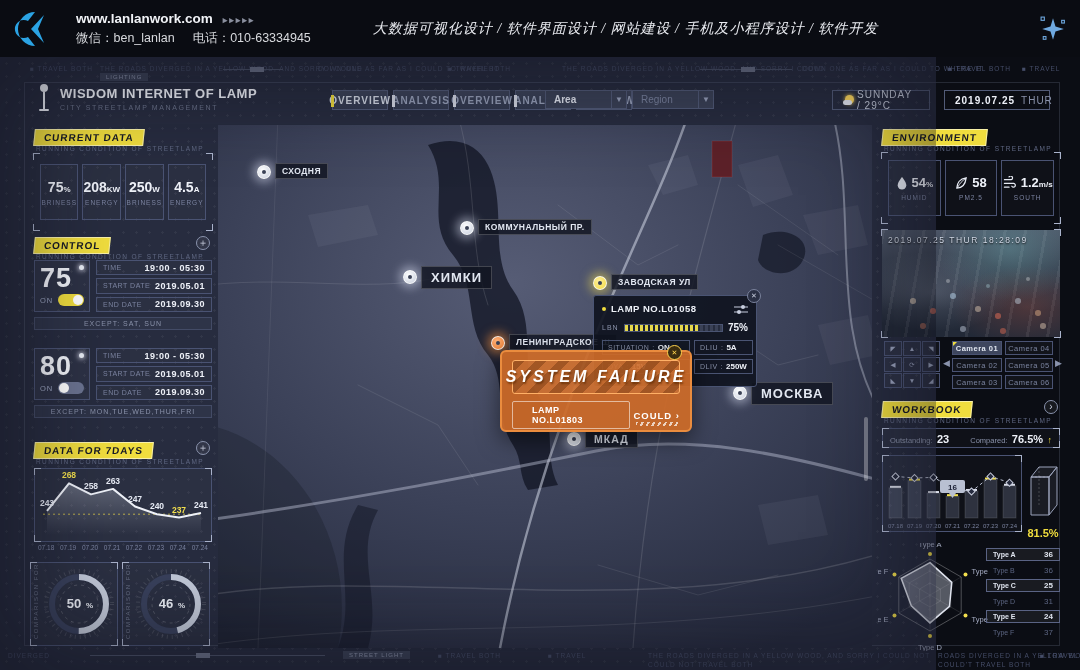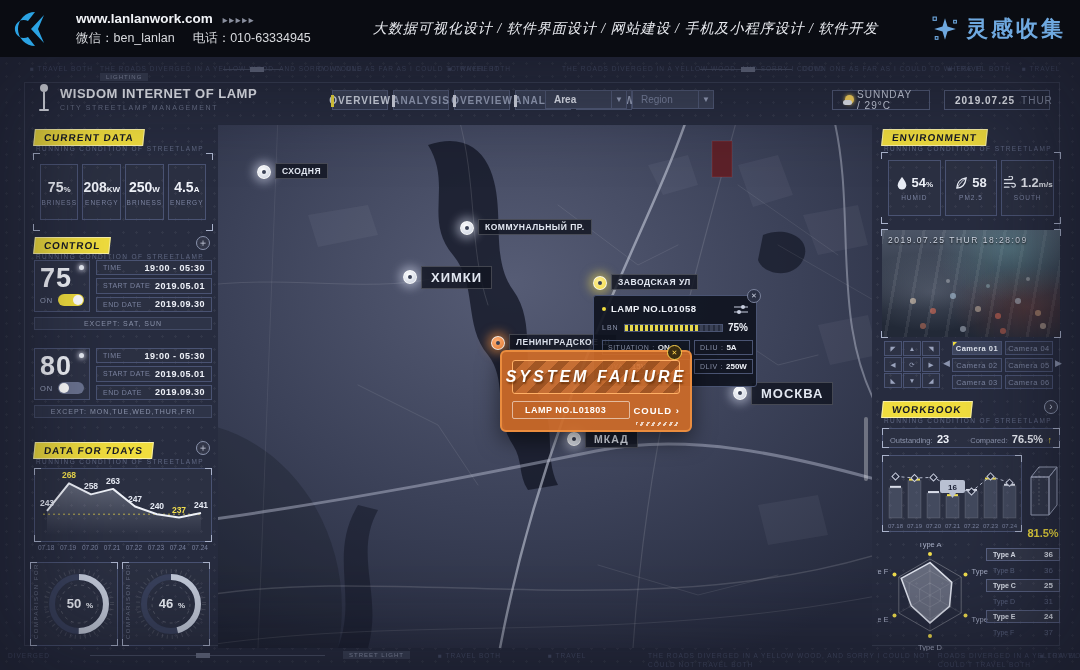--- a/index.html
+++ b/index.html
@@ -10,21 +10,21 @@
   #banner{position:absolute;left:0;top:0;width:1080px;height:57px;background:#0a0c12;display:flex;align-items:center;padding:0 14px;gap:14px}
   .logo-text{color:#2ba3e3;font-size:29px;font-weight:bold;letter-spacing:2px;line-height:1}
   .contact{margin-left:8px;line-height:1.25}
   .site-row{color:#f0f2f6;font-size:13.5px;font-weight:bold}
   .site-row .arrows{color:#8a8f9e;font-size:9px;margin-left:10px;letter-spacing:2px}
   .wx-row{color:#d8dade;font-size:12.5px;margin-top:3px}
   .services{margin-left:48px;color:#e9ebf0;font-size:14px;font-style:italic;font-family:"Liberation Serif",serif;letter-spacing:1px;white-space:nowrap}
   .collect{margin-left:auto;display:flex;align-items:center;gap:8px;color:#6fa9e0;font-size:22px;font-weight:bold;letter-spacing:3px}
 
   
-  #dash{position:absolute;left:0;top:57px;width:1080px;height:613px;background:#272c3f;
+  #dash{position:absolute;left:0;top:57px;width:936px;height:613px;background:#272c3f;
     background-image:radial-gradient(circle,rgba(255,255,255,.05) 1px,transparent 1.4px);background-size:13px 13px}
   #dash::after{content:"";position:absolute;inset:0;pointer-events:none;box-shadow:inset 0 0 90px 30px rgba(10,12,22,.45)}
   .frame{position:absolute;left:24px;top:25px;width:1036px;height:564px;border:1px solid rgba(130,140,170,.22);pointer-events:none}
   .cbox{position:relative}
   .cbox::after{content:"";position:absolute;inset:-1px;pointer-events:none;background-repeat:no-repeat;background-image:
     linear-gradient(#aab3cc,#aab3cc),linear-gradient(#aab3cc,#aab3cc),linear-gradient(#aab3cc,#aab3cc),linear-gradient(#aab3cc,#aab3cc),
     linear-gradient(#aab3cc,#aab3cc),linear-gradient(#aab3cc,#aab3cc),linear-gradient(#aab3cc,#aab3cc),linear-gradient(#aab3cc,#aab3cc);
     background-size:7px 1px,1px 7px,7px 1px,1px 7px,7px 1px,1px 7px,7px 1px,1px 7px;
     background-position:left top,left top,right top,right top,left bottom,left bottom,right bottom,right bottom}
   .abs{position:absolute}
@@ -110,21 +110,21 @@
   .pp-pct{color:#eef1f8;font-size:10px;font-weight:bold}
   .pp-cells{display:grid;grid-template-columns:88px 1fr;gap:4px;margin-top:7px}
   .pp-cell{border:1px solid #4a5473;height:15px;display:flex;align-items:center;padding:0 5px;gap:3px}
   .pc-l{color:#8a92aa;font-size:7px;letter-spacing:.5px}
   .pc-v{color:#eef1f8;font-size:8px;font-weight:bold}
 
   #fail-popup{position:absolute;left:282px;top:225px;width:192px;height:82px;background:rgba(205,106,40,.93);border:2px solid #ea8c3e;border-radius:6px;z-index:6;box-shadow:0 8px 22px rgba(0,0,0,.5);padding:8px 10px}
   .fp-band{height:34px;border:1px solid #ffb066;border-radius:3px;background:repeating-linear-gradient(135deg,rgba(0,0,0,.18) 0 8px,rgba(255,255,255,.04) 8px 16px);display:flex;align-items:center;justify-content:center}
   .fp-title{color:#fff;font-size:16px;font-weight:bold;font-style:italic;letter-spacing:3px;text-shadow:1px 2px 2px rgba(90,40,0,.7);white-space:nowrap}
   .fp-row{display:flex;align-items:center;justify-content:space-between;margin-top:7px}
-  .fp-lamp{border:1px solid rgba(255,255,255,.55);border-radius:2px;color:#fff;font-size:9px;font-weight:bold;padding:3px 12px;letter-spacing:.5px;width:118px}
+  .fp-lamp{border:1px solid rgba(255,255,255,.55);border-radius:2px;color:#fff;font-size:9px;font-weight:bold;padding:3px 19px;letter-spacing:.5px;width:118px}
   .fp-more{color:#fff;font-size:9.5px;font-weight:bold;letter-spacing:1px;cursor:pointer}
   .fp-close{position:absolute;right:8px;top:-7px;width:15px;height:15px;border-radius:50%;background:#3a2c10;border:1px solid #ffd34d;color:#ffd34d;font-size:7px;display:flex;align-items:center;justify-content:center;cursor:pointer}
   .fp-hatch{position:absolute;right:12px;bottom:4px;width:42px;height:4px;background:repeating-linear-gradient(120deg,#fff 0 2px,transparent 2px 5px);opacity:.7}
   #map-scroll{position:absolute;right:4px;top:292px;width:4px;height:64px;background:rgba(255,255,255,.3);border-radius:2px;z-index:4;cursor:pointer}
 
   
   #env-wrap{left:882px;top:96px;width:178px;height:70px}
   .env-cards{display:flex;gap:4px;padding:7px 6px}
   .env-card{flex:1;height:56px;border:1px solid #4a5373;background:rgba(255,255,255,.02);display:flex;flex-direction:column;align-items:center;justify-content:center;gap:4px}
   .env-top{display:flex;align-items:center;gap:4px}
@@ -187,21 +187,20 @@
       <div class="wx-row"><span>微信：ben_lanlan</span><span style="margin-left:18px">电话：010-63334945</span></div>
     </div>
     <div class="services">大数据可视化设计 / 软件界面设计 / 网站建设 / 手机及小程序设计 / 软件开发</div>
     <div class="collect">
       <svg width="26" height="26" viewBox="0 0 24 24">
         <path d="M12,2 L14.3,9.7 L22,12 L14.3,14.3 L12,22 L9.7,14.3 L2,12 L9.7,9.7 Z" fill="#6fa9e0"></path>
         <rect x="1" y="1" width="3" height="3" fill="none" stroke="#6fa9e0"></rect>
         <rect x="20" y="4" width="2.5" height="2.5" fill="none" stroke="#6fa9e0"></rect>
         <rect x="3" y="19" width="2.5" height="2.5" fill="none" stroke="#6fa9e0"></rect>
       </svg>
-      <span>灵感收集</span>
     </div>
   </div>
 
   <div id="dash">
     <div class="frame"></div>
     <div id="decor-top">
         <span class="decor" style="left: 30px; top: 8px;">■ TRAVEL BOTH</span>
         <span class="decor" style="left: 100px; top: 8px;">THE ROADS DIVERGED IN A YELLOW WOOD, AND SORRY I COULD</span>
         <span class="decor" style="left: 318px; top: 8px;">DOWN ONE AS FAR AS I COULD TO WHERE IT</span>
         <span class="decor" style="left: 448px; top: 8px;">■ TRAVEL BOTH</span>

